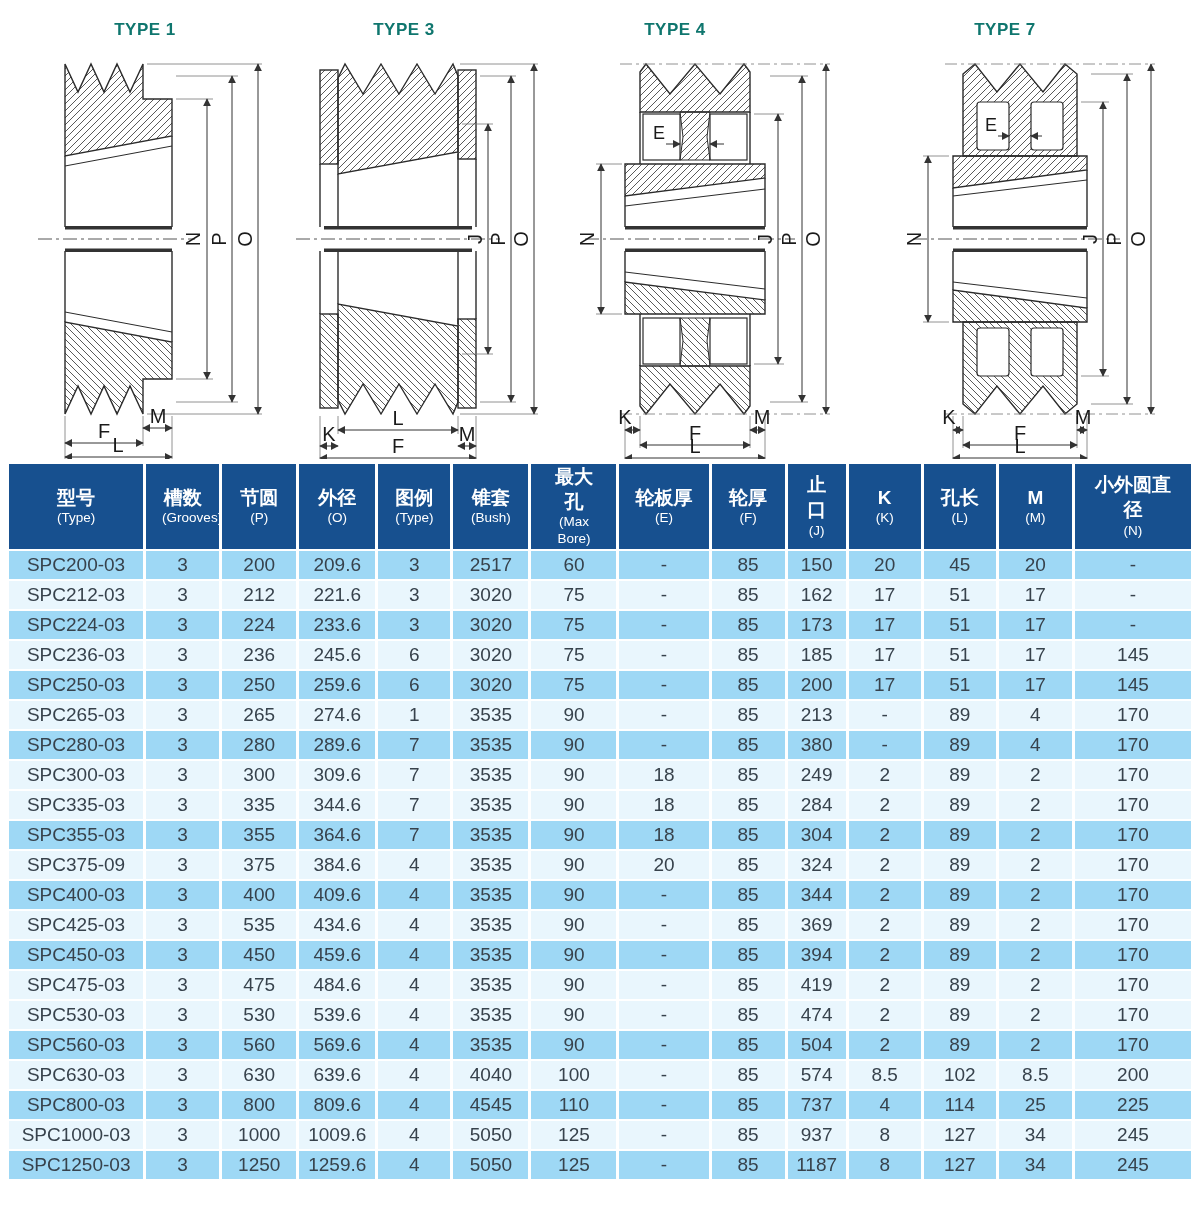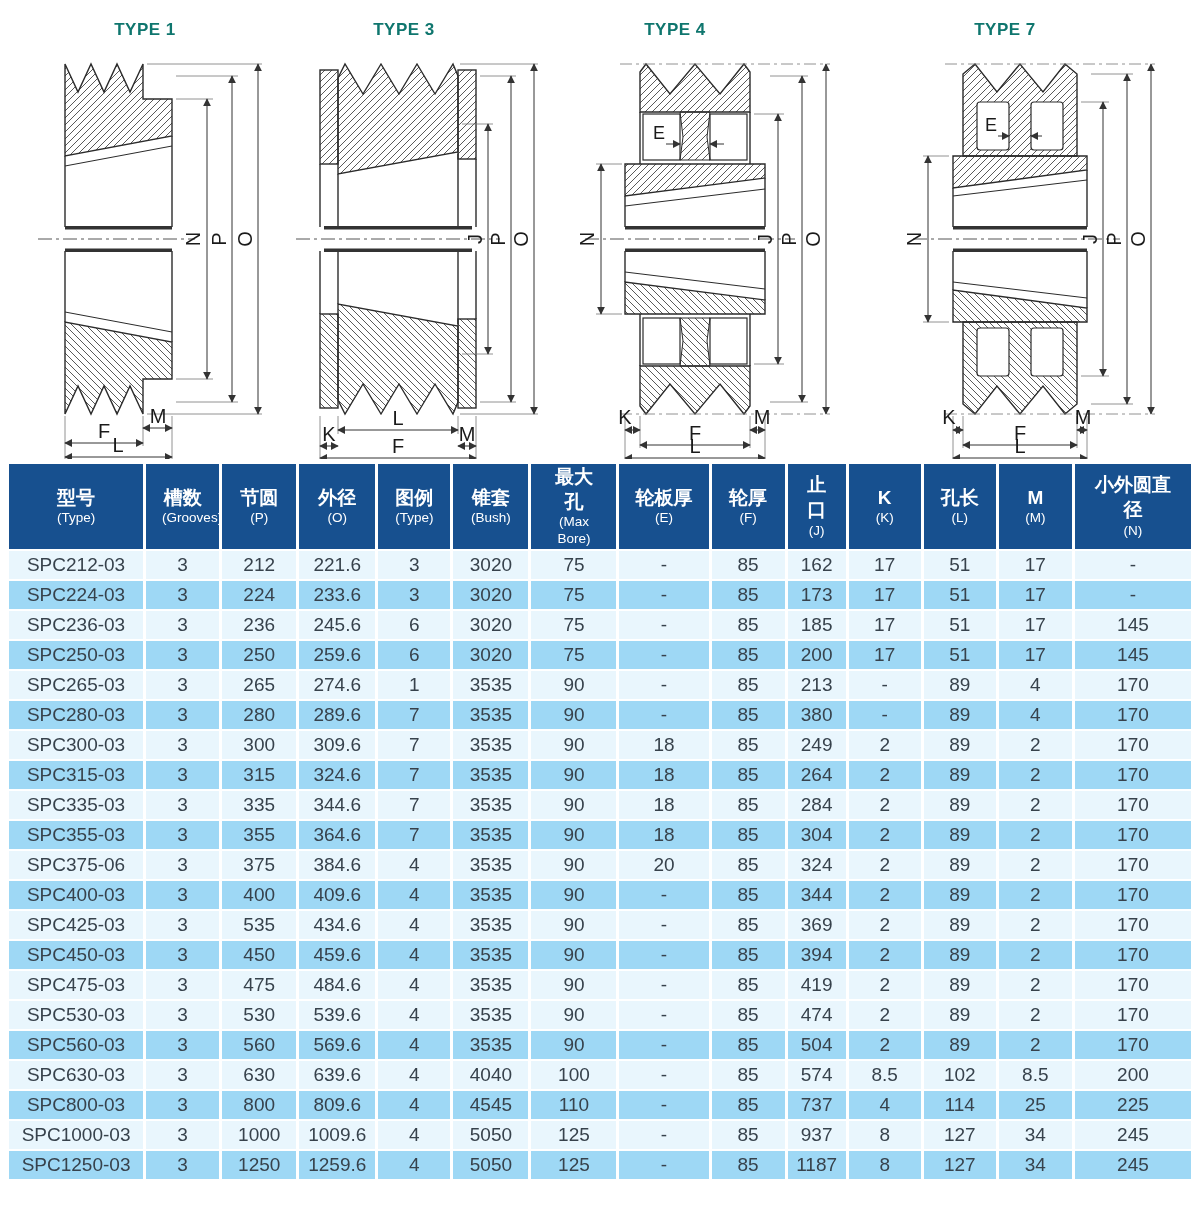--- a/index.html
+++ b/index.html
@@ -346,20 +346,36 @@
             <div class="h-main">M</div>
             <div class="h-sub">(M)</div>
           </th>
           <th>
             <div class="h-main">小外圆直径</div>
             <div class="h-sub">(N)</div>
           </th>
         </tr>
       </thead>
     <tbody>
+        <tr class="r-odd">
+          <td>SPC200-03</td>
+          <td>3</td>
+          <td>200</td>
+          <td>209.6</td>
+          <td>3</td>
+          <td>2517</td>
+          <td>60</td>
+          <td>-</td>
+          <td>85</td>
+          <td>150</td>
+          <td>20</td>
+          <td>45</td>
+          <td>20</td>
+          <td>-</td>
+        </tr>
         <tr class="r-even">
           <td>SPC212-03</td>
           <td>3</td>
           <td>212</td>
           <td>221.6</td>
           <td>3</td>
           <td>3020</td>
           <td>75</td>
           <td>-</td>
           <td>85</td>
@@ -458,36 +474,20 @@
           <td>3535</td>
           <td>90</td>
           <td>18</td>
           <td>85</td>
           <td>249</td>
           <td>2</td>
           <td>89</td>
           <td>2</td>
           <td>170</td>
         </tr>
-        <tr class="r-odd">
-          <td>SPC315-03</td>
-          <td>3</td>
-          <td>315</td>
-          <td>324.6</td>
-          <td>7</td>
-          <td>3535</td>
-          <td>90</td>
-          <td>18</td>
-          <td>85</td>
-          <td>264</td>
-          <td>2</td>
-          <td>89</td>
-          <td>2</td>
-          <td>170</td>
-        </tr>
         <tr class="r-even">
           <td>SPC335-03</td>
           <td>3</td>
           <td>335</td>
           <td>344.6</td>
           <td>7</td>
           <td>3535</td>
           <td>90</td>
           <td>18</td>
           <td>85</td>
@@ -507,21 +507,21 @@
           <td>90</td>
           <td>18</td>
           <td>85</td>
           <td>304</td>
           <td>2</td>
           <td>89</td>
           <td>2</td>
           <td>170</td>
         </tr>
         <tr class="r-even">
-          <td>SPC375-06</td>
+          <td>SPC375-09</td>
           <td>3</td>
           <td>375</td>
           <td>384.6</td>
           <td>4</td>
           <td>3535</td>
           <td>90</td>
           <td>20</td>
           <td>85</td>
           <td>324</td>
           <td>2</td>

